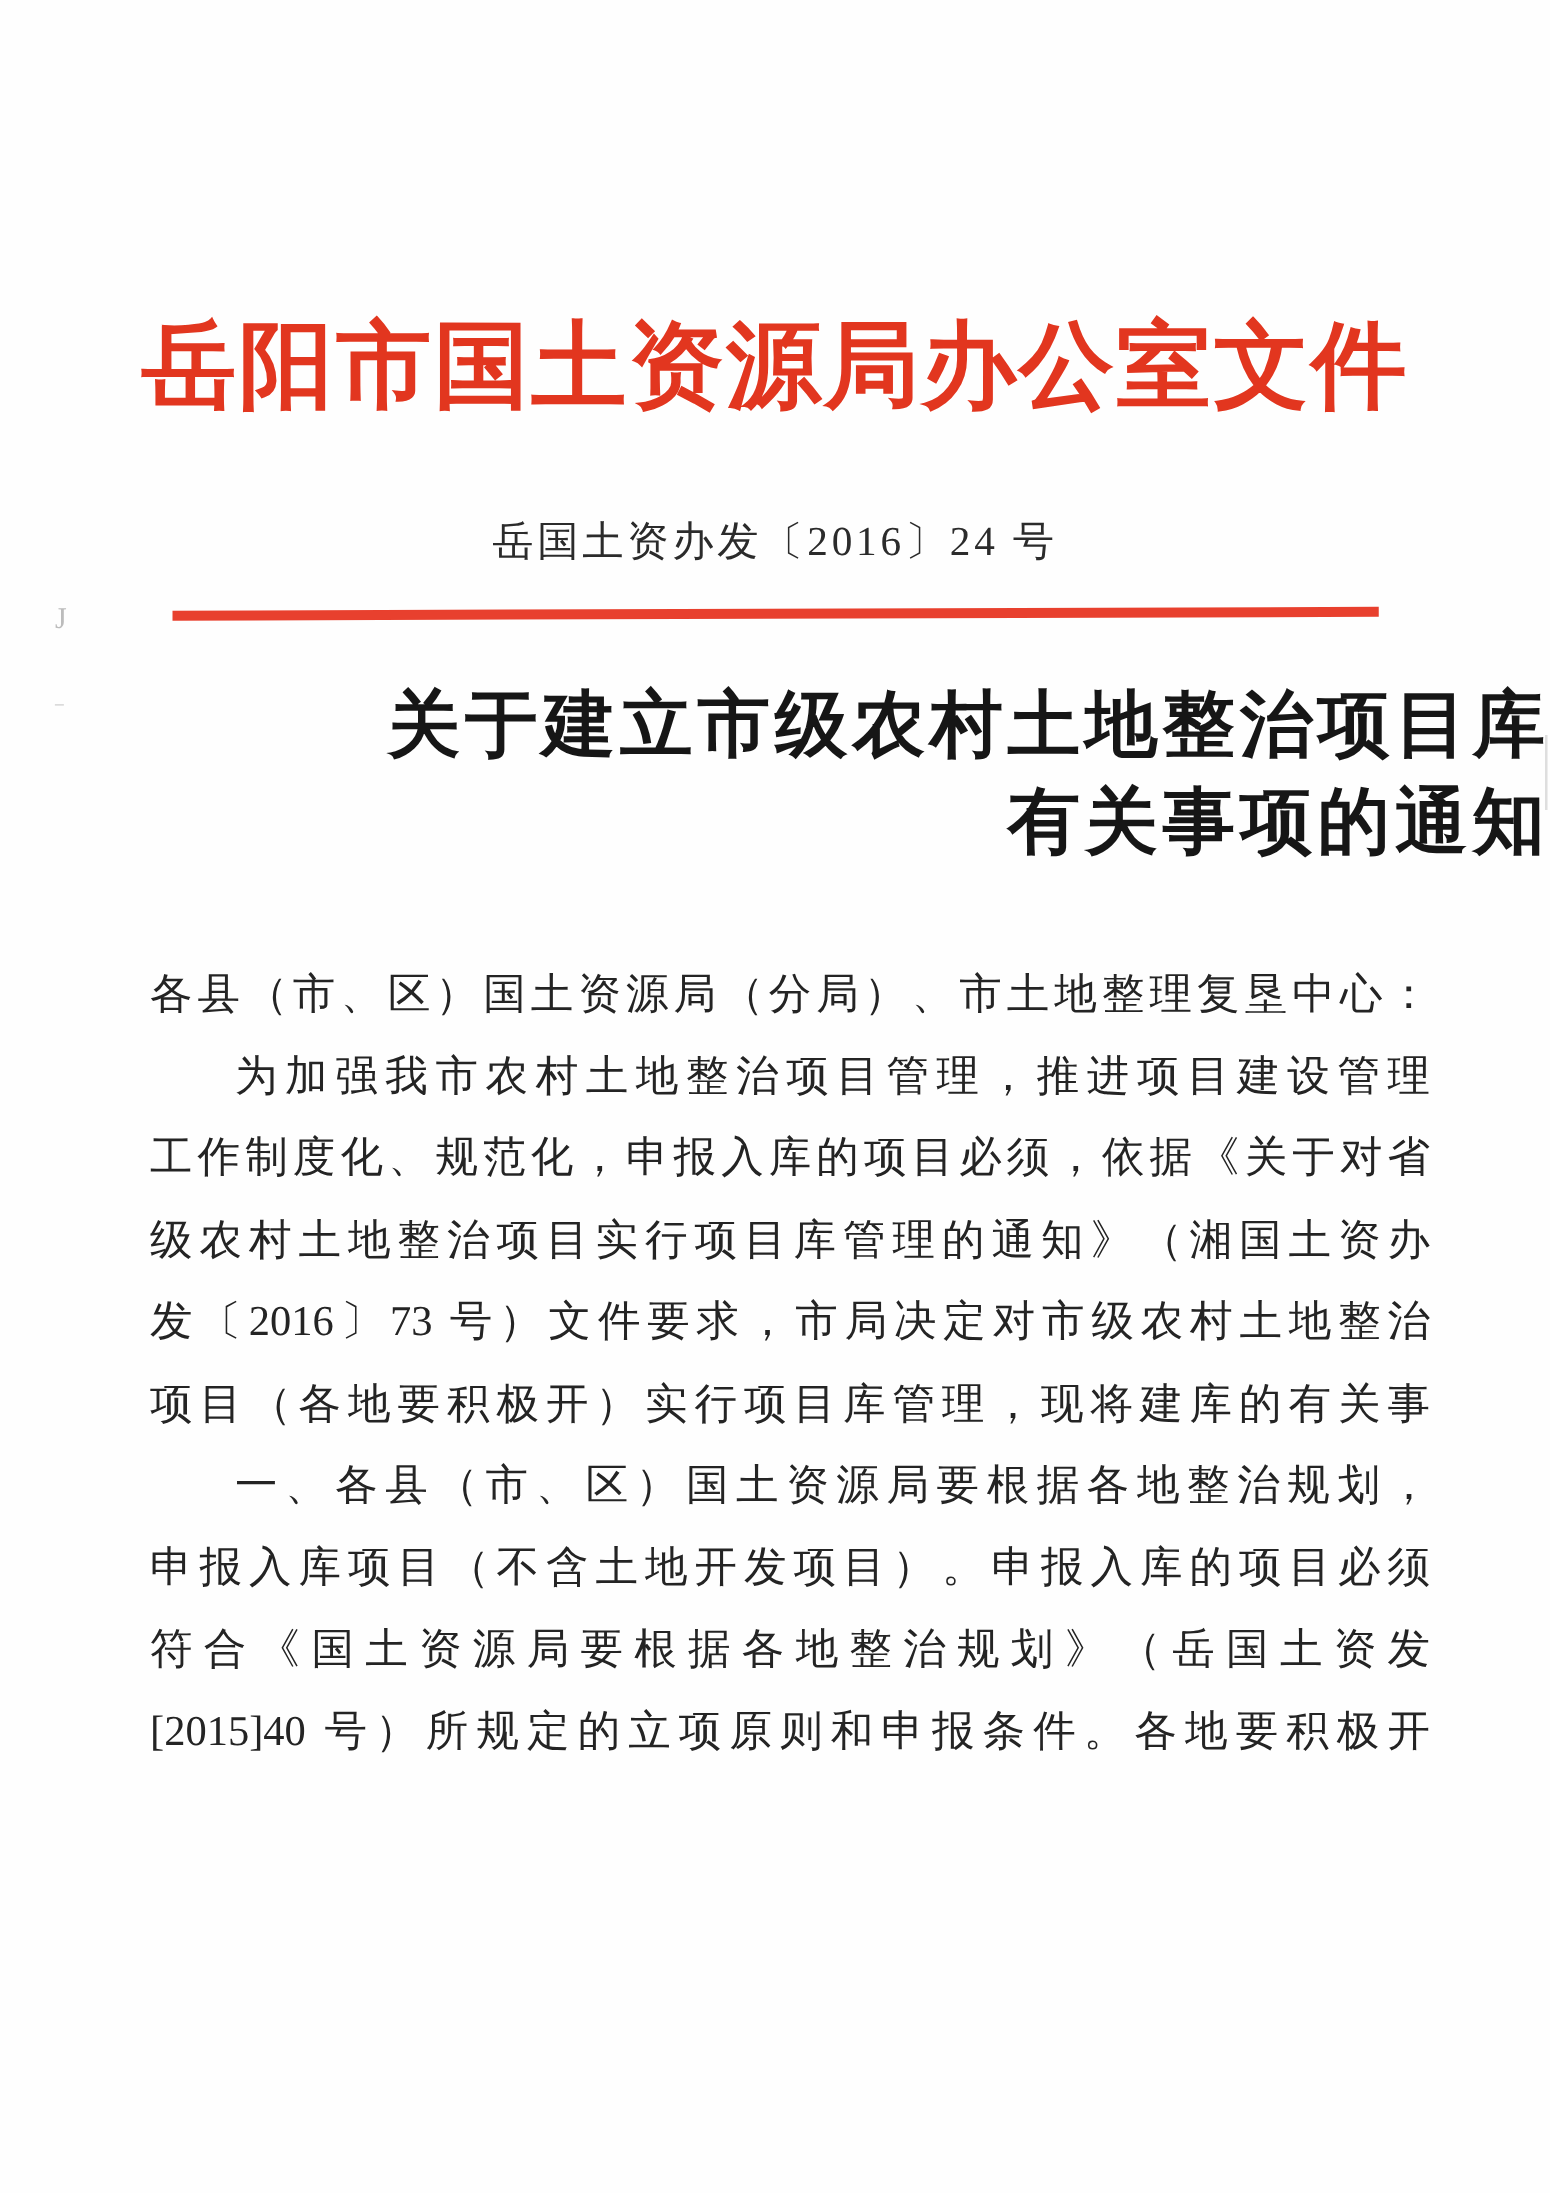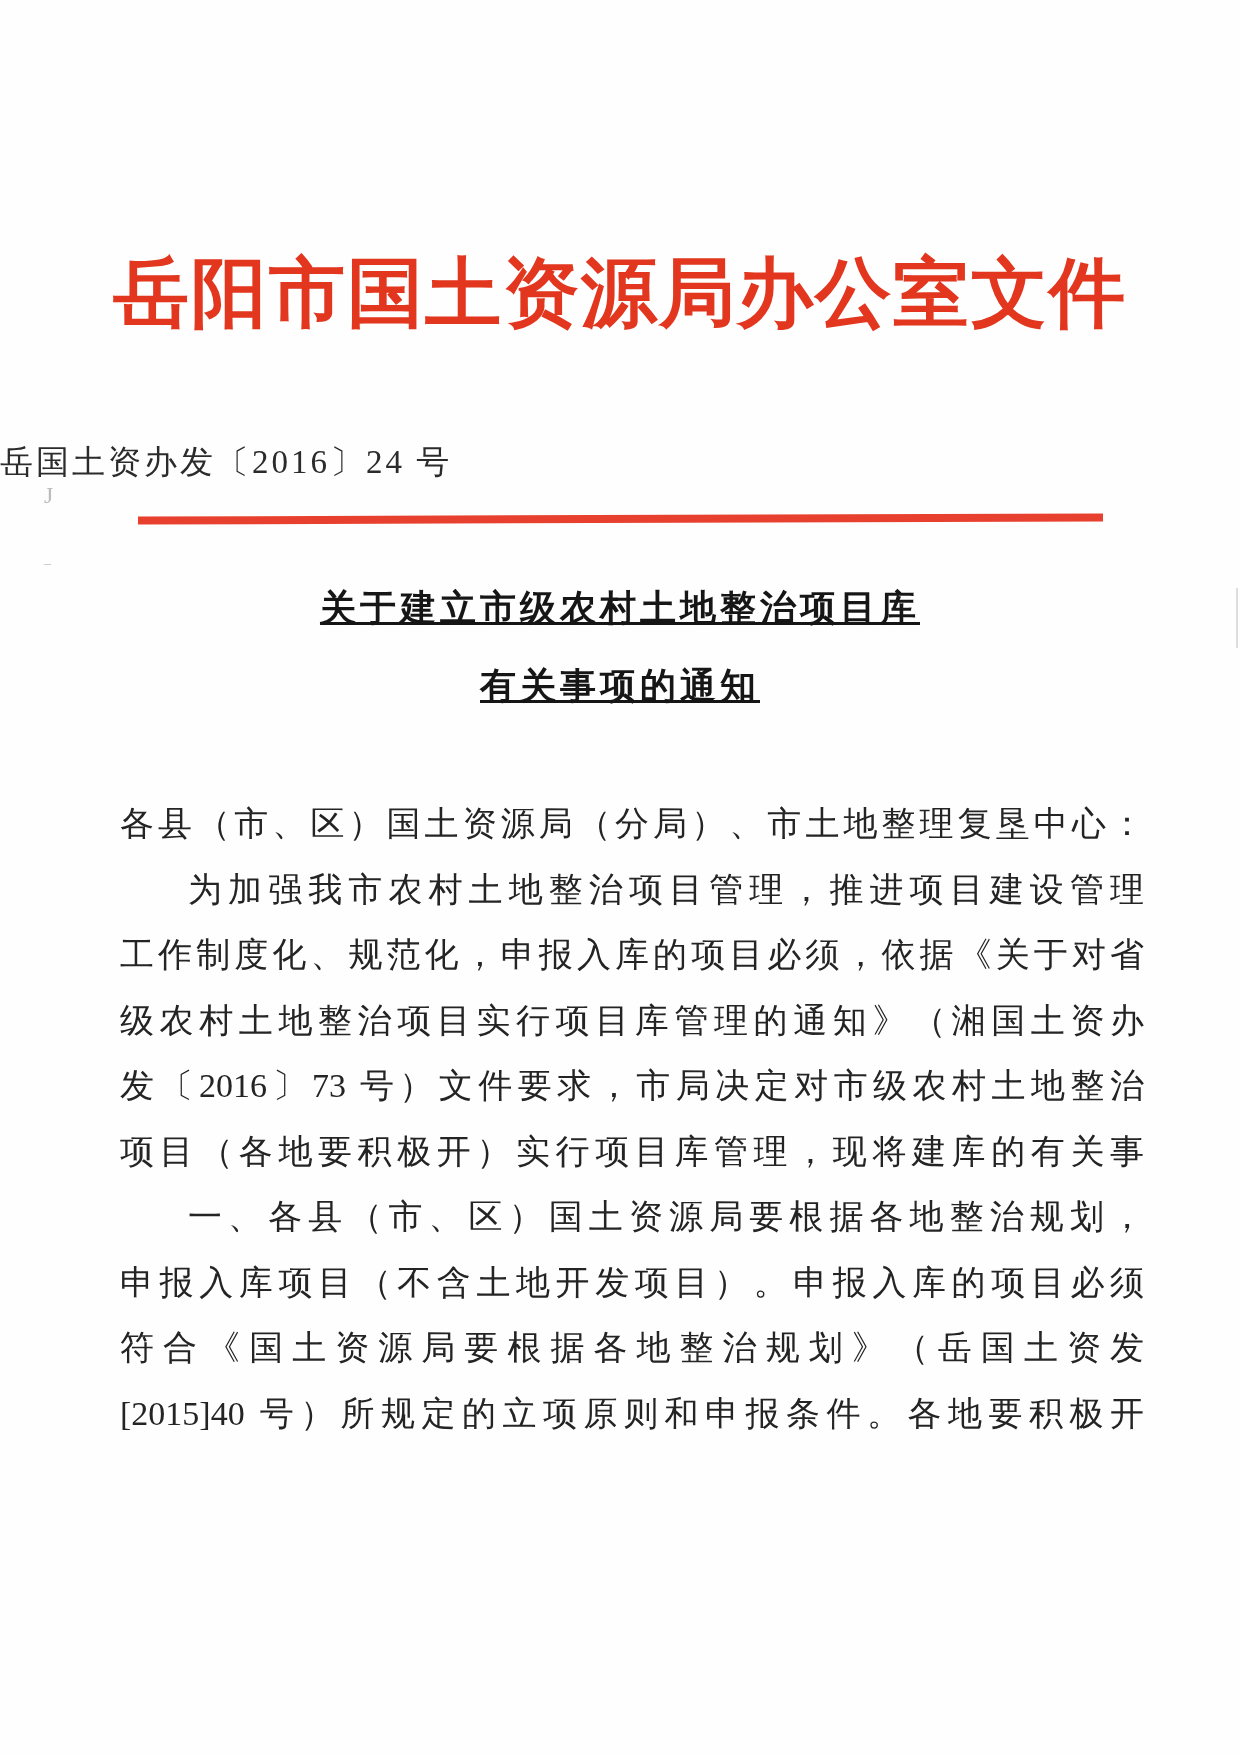--- a/index.html
+++ b/index.html
@@ -22,42 +22,42 @@
     text-align: center;
     font-size: 76px;
     font-weight: bold;
     letter-spacing: 2px;
     line-height: 1.5;
     color: #e2361f;
     white-space: nowrap;
     font-family: Liberation Serif, serif;
   }
   .doc-number {
-    margin-top: 90px;
+    margin-top: 62px;
+    text-align: center;
     font-size: 33px;
     letter-spacing: 3px;
     line-height: 45px;
     color: #2b2b2b;
   }
   .red-line {
     width: 965px;
     height: 8px;
     margin: 30px auto 0 auto;
     background: #e8402e;
     transform: rotate(-0.18deg);
   }
   .doc-title {
     margin-top: 46px;
-    text-align: center;
-    font-size: 36px;
+    text-align: right;
+    font-size: 58px;
     font-weight: bold;
     letter-spacing: 4px;
     line-height: 78px;
     color: #161616;
-    text-decoration: underline;
   }
   .doc-body {
     margin: 66px 96px 0 120px;
     font-size: 34px;
     line-height: 65.5px;
     color: #242424;
   }
   .doc-body .line {
     height: 65.5px;
     white-space: nowrap;

